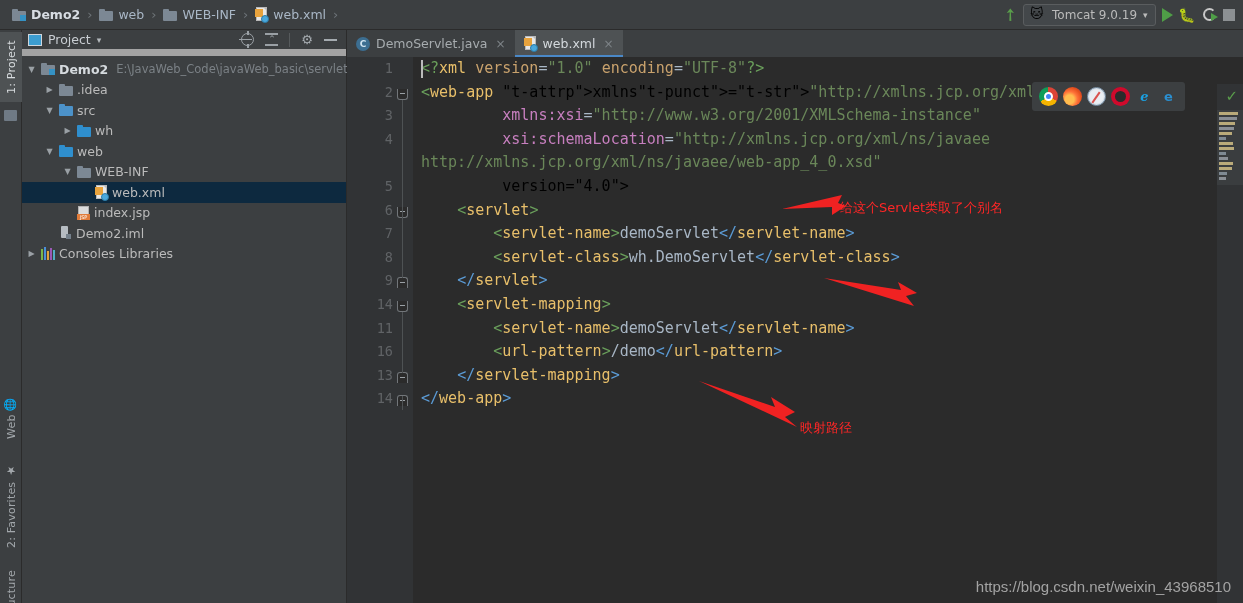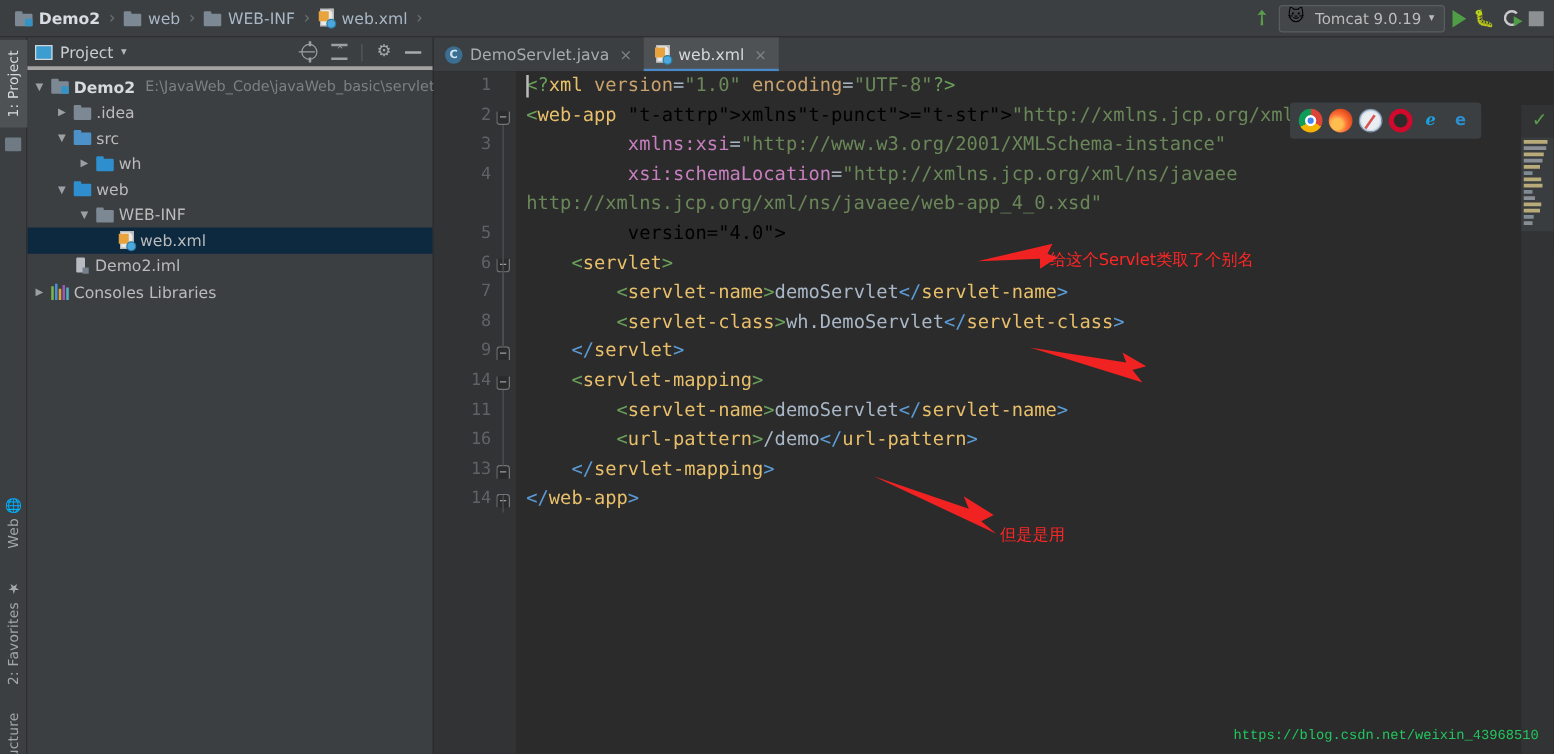--- a/index.html
+++ b/index.html
@@ -105,21 +105,21 @@
     position: absolute; left: 4px; top: 80px; width: 13px; height: 11px; background: #6f7a85; border-radius: 1px;
   }
 
   
   .project {
     position: absolute; left: 22px; top: 30px; width: 325px; height: 573px;
     background: #3c3f41; border-right: 1px solid #2b2b2b;
   }
   .proj-head {
     height: 26px; display: flex; align-items: center; padding: 0 6px; gap: 6px;
-    border-bottom: 3px solid #a3a3a3;
+    border-bottom: 7px solid #a3a3a3;
   }
   .proj-head .tile { width: 14px; height: 12px; background: #3c9dd0; border: 1px solid #cfd6dc; }
   .proj-head .ttl { font-size: 12.5px; color: #c8cdd2; }
   .proj-head .carat { color: #b3b8bc; font-size: 9px; }
   .proj-tools { margin-left: auto; display: flex; align-items: center; gap: 11px; padding-right: 3px; }
   .locate { width: 13px; height: 13px; border: 1.6px solid #9aa0a5; border-radius: 50%; position: relative; }
   .locate:before, .locate:after { content: ""; position: absolute; background: #9aa0a5; }
   .locate:before { left: 50%; top: -3px; width: 1.6px; height: 4px; margin-left: -.8px; }
   .locate:after { left: 50%; bottom: -3px; width: 1.6px; height: 4px; margin-left: -.8px; }
   .locate span { position:absolute; left:-3px; top:50%; width:13px; height:1.6px; background:#9aa0a5; margin-top:-.8px;}
@@ -226,22 +226,22 @@
   .okcheck { position: absolute; right: 5px; top: 3px; color: #5a9e4b; font-size: 15px; font-weight: bold; }
   .minimap { position: absolute; right: 0; top: 26px; width: 26px; height: 75px; background: #3a3d3f; }
   .minimap s { display: block; height: 3px; margin: 2px 2px 0 2px; text-decoration: none; }
 
   
   .anno { position: absolute; color: #ff2626; font-size: 13px;
     font-family: "DejaVu Sans", "Liberation Sans", sans-serif; white-space: nowrap; }
   .arrowsvg { position: absolute; pointer-events: none; }
 
   .watermark {
-    position: absolute; right: 12px; bottom: 8px; color: #22c55e; font-size: 11px;
-    font-family: Liberation Mono, monospace;
+    position: absolute; right: 12px; bottom: 8px; color: #a3a3a3; font-size: 15px;
+    font-family: Liberation Sans, sans-serif;
   }
 </style>
 </head>
 <body>
 
 <div class="app">
 
   <div class="titlebar">
     <div class="crumbs">
       <div class="crumb root">
@@ -375,20 +375,28 @@
           <span class="lbl">WEB-INF</span>
         </div>
         <div class="row sel" style="padding-left: 58px;">
           <span class="arrow none"></span>
           <span class="ic ic-xml">
             <span class="pg"></span>
             <span class="tag"></span>
             <span class="dot"></span>
           </span>
           <span class="lbl">web.xml</span>
+        </div>
+        <div class="row" style="padding-left: 40px;">
+          <span class="arrow none"></span>
+          <span class="ic-jsp">
+            <span class="pg"></span>
+            <span class="bar">JSP</span>
+          </span>
+          <span class="lbl">index.jsp</span>
         </div>
         <div class="row" style="padding-left: 22px;">
           <span class="arrow none"></span>
           <span class="ic-iml">
             <span class="a"></span>
             <span class="b"></span>
           </span>
           <span class="lbl">Demo2.iml</span>
         </div>
         <div class="row" style="padding-left: 4px;">
@@ -491,15 +499,15 @@
   </svg>
   <div class="anno" style="left:840px; top:199px;">给这个Servlet类取了个别名</div>
 
   <svg class="arrowsvg" style="left:822px; top:268px;" width="100" height="42">
     <polygon points="2,10 92,38 84,28 95,25 76,14 79,22" fill="#f02222"></polygon>
   </svg>
 
   <svg class="arrowsvg" style="left:697px; top:375px;" width="110" height="55">
     <polygon points="2,6 100,52 88,42 98,37 74,22 78,32" fill="#f02222"></polygon>
   </svg>
-  <div class="anno" style="left:800px; top:419px;">但是是用</div>
+  <div class="anno" style="left:800px; top:419px;">映射路径</div>
 
 </div>
 
 </body></html>

